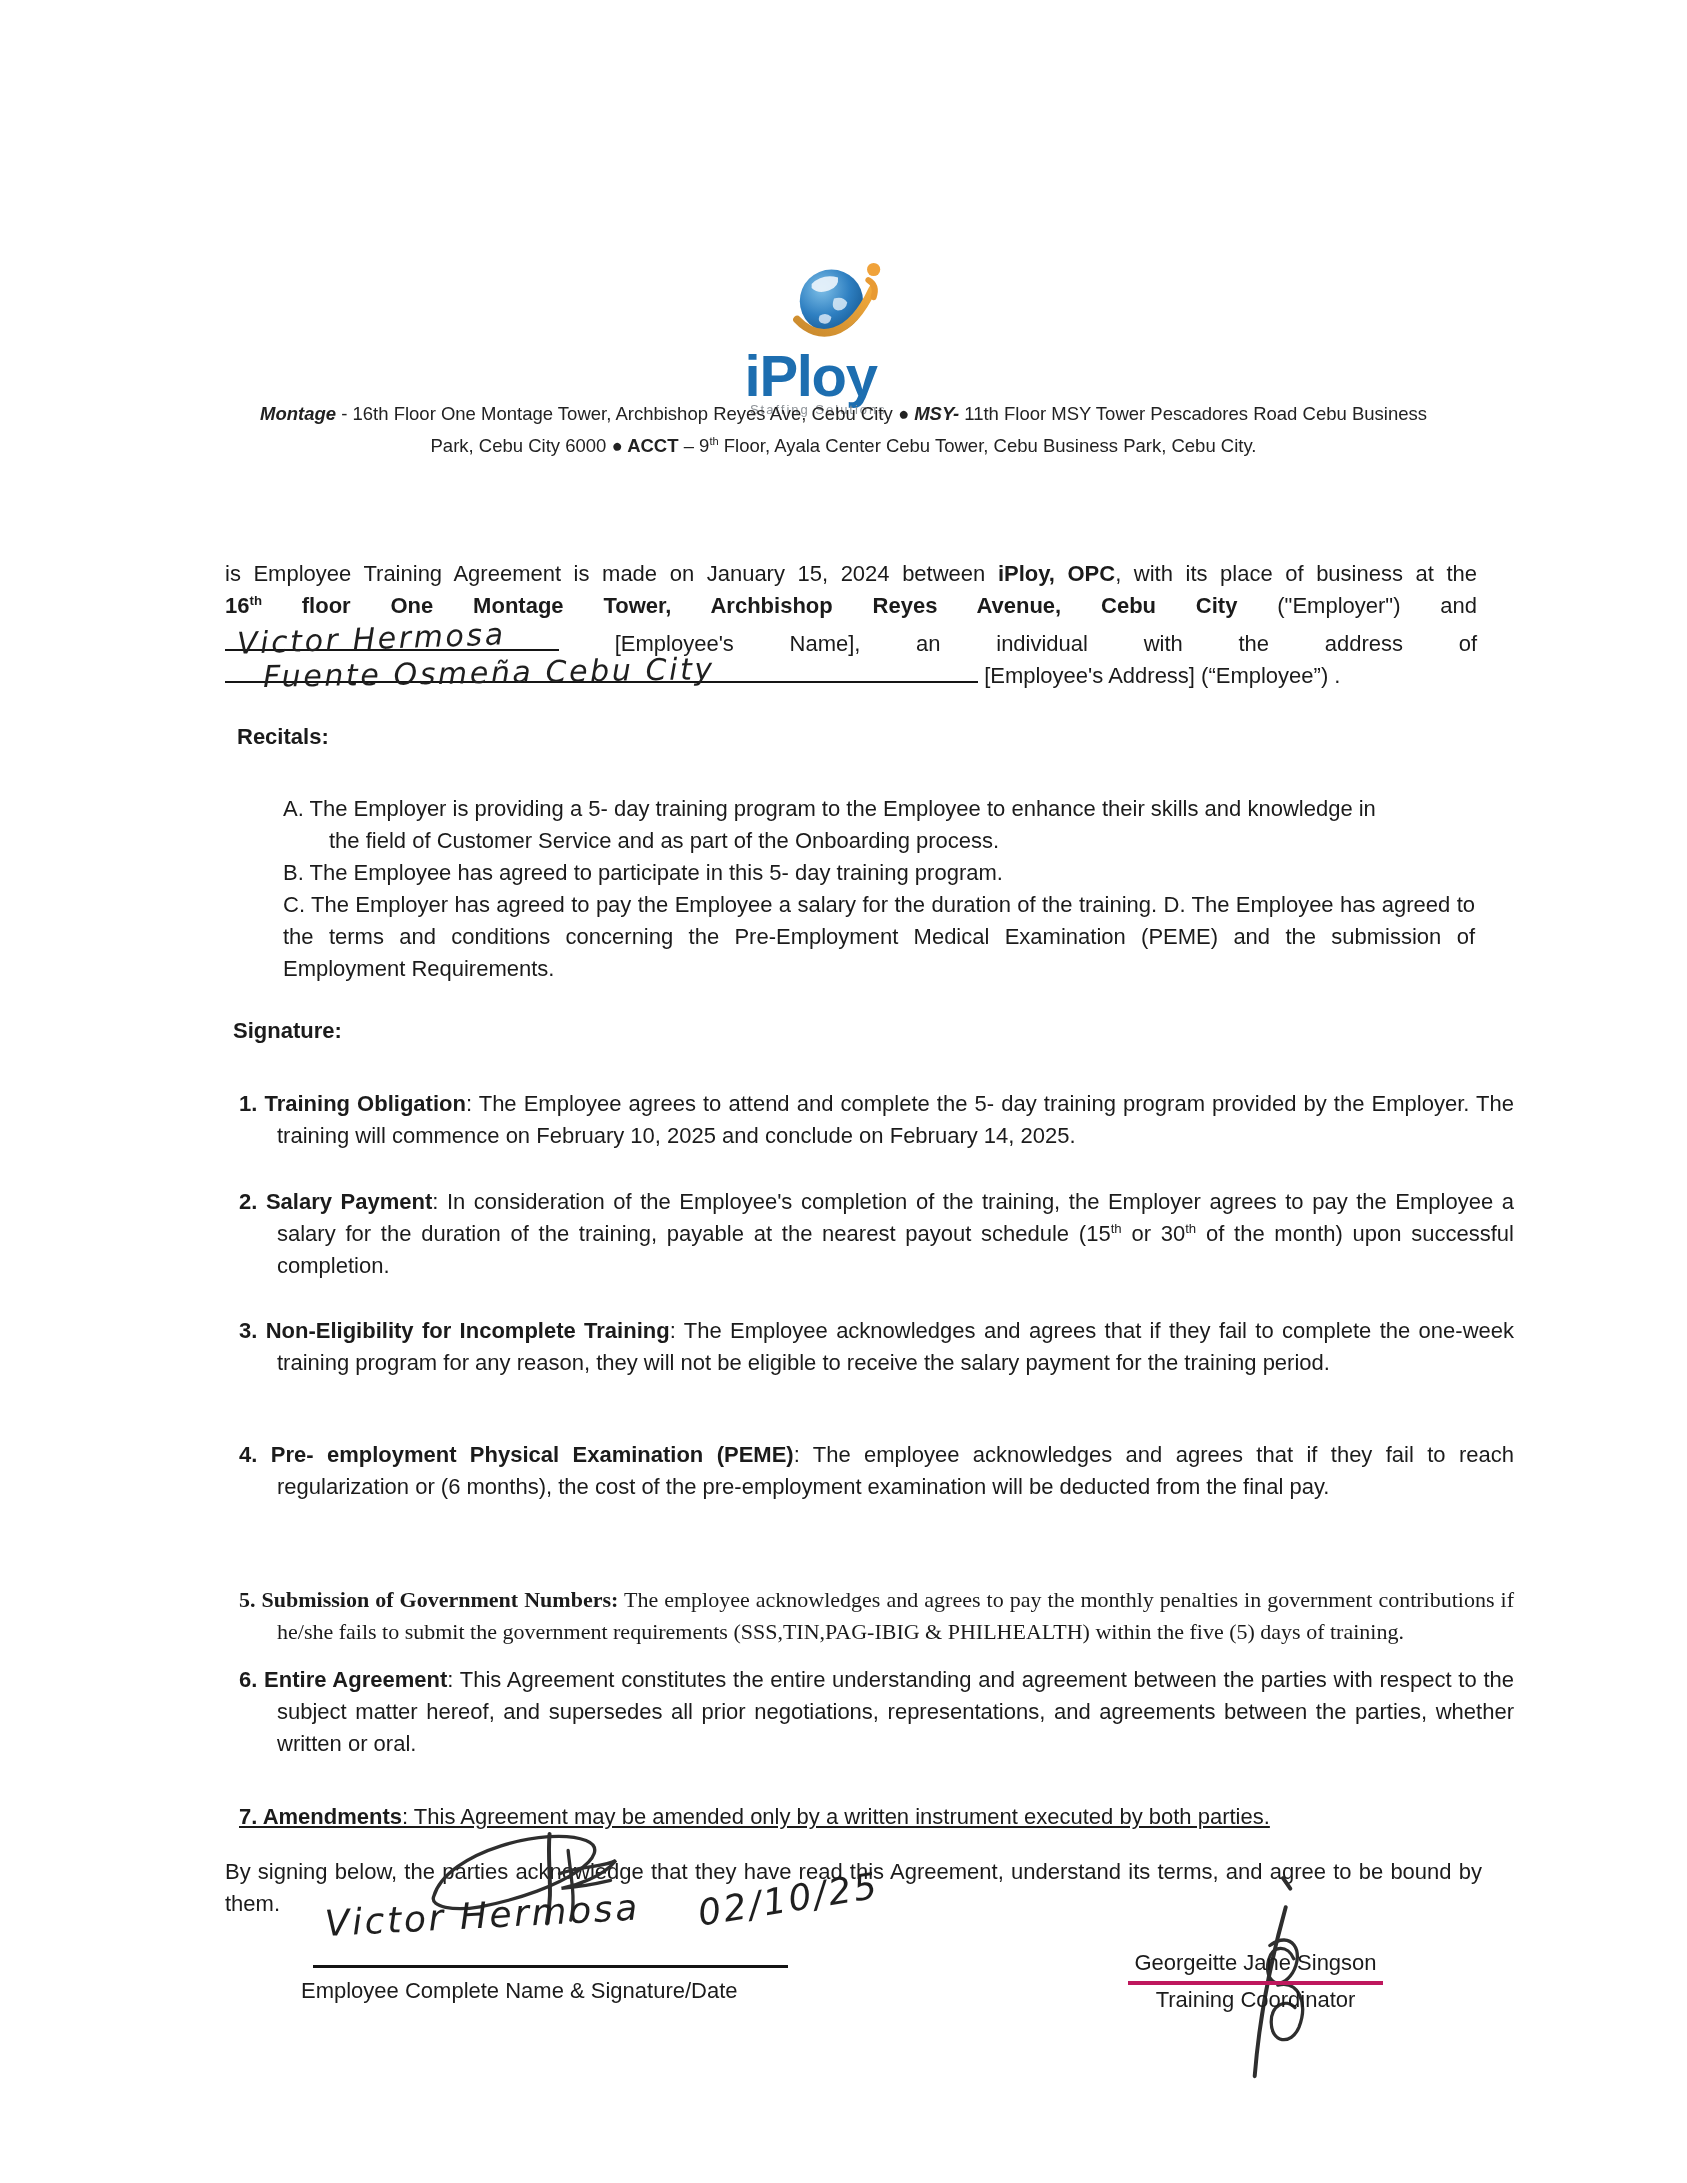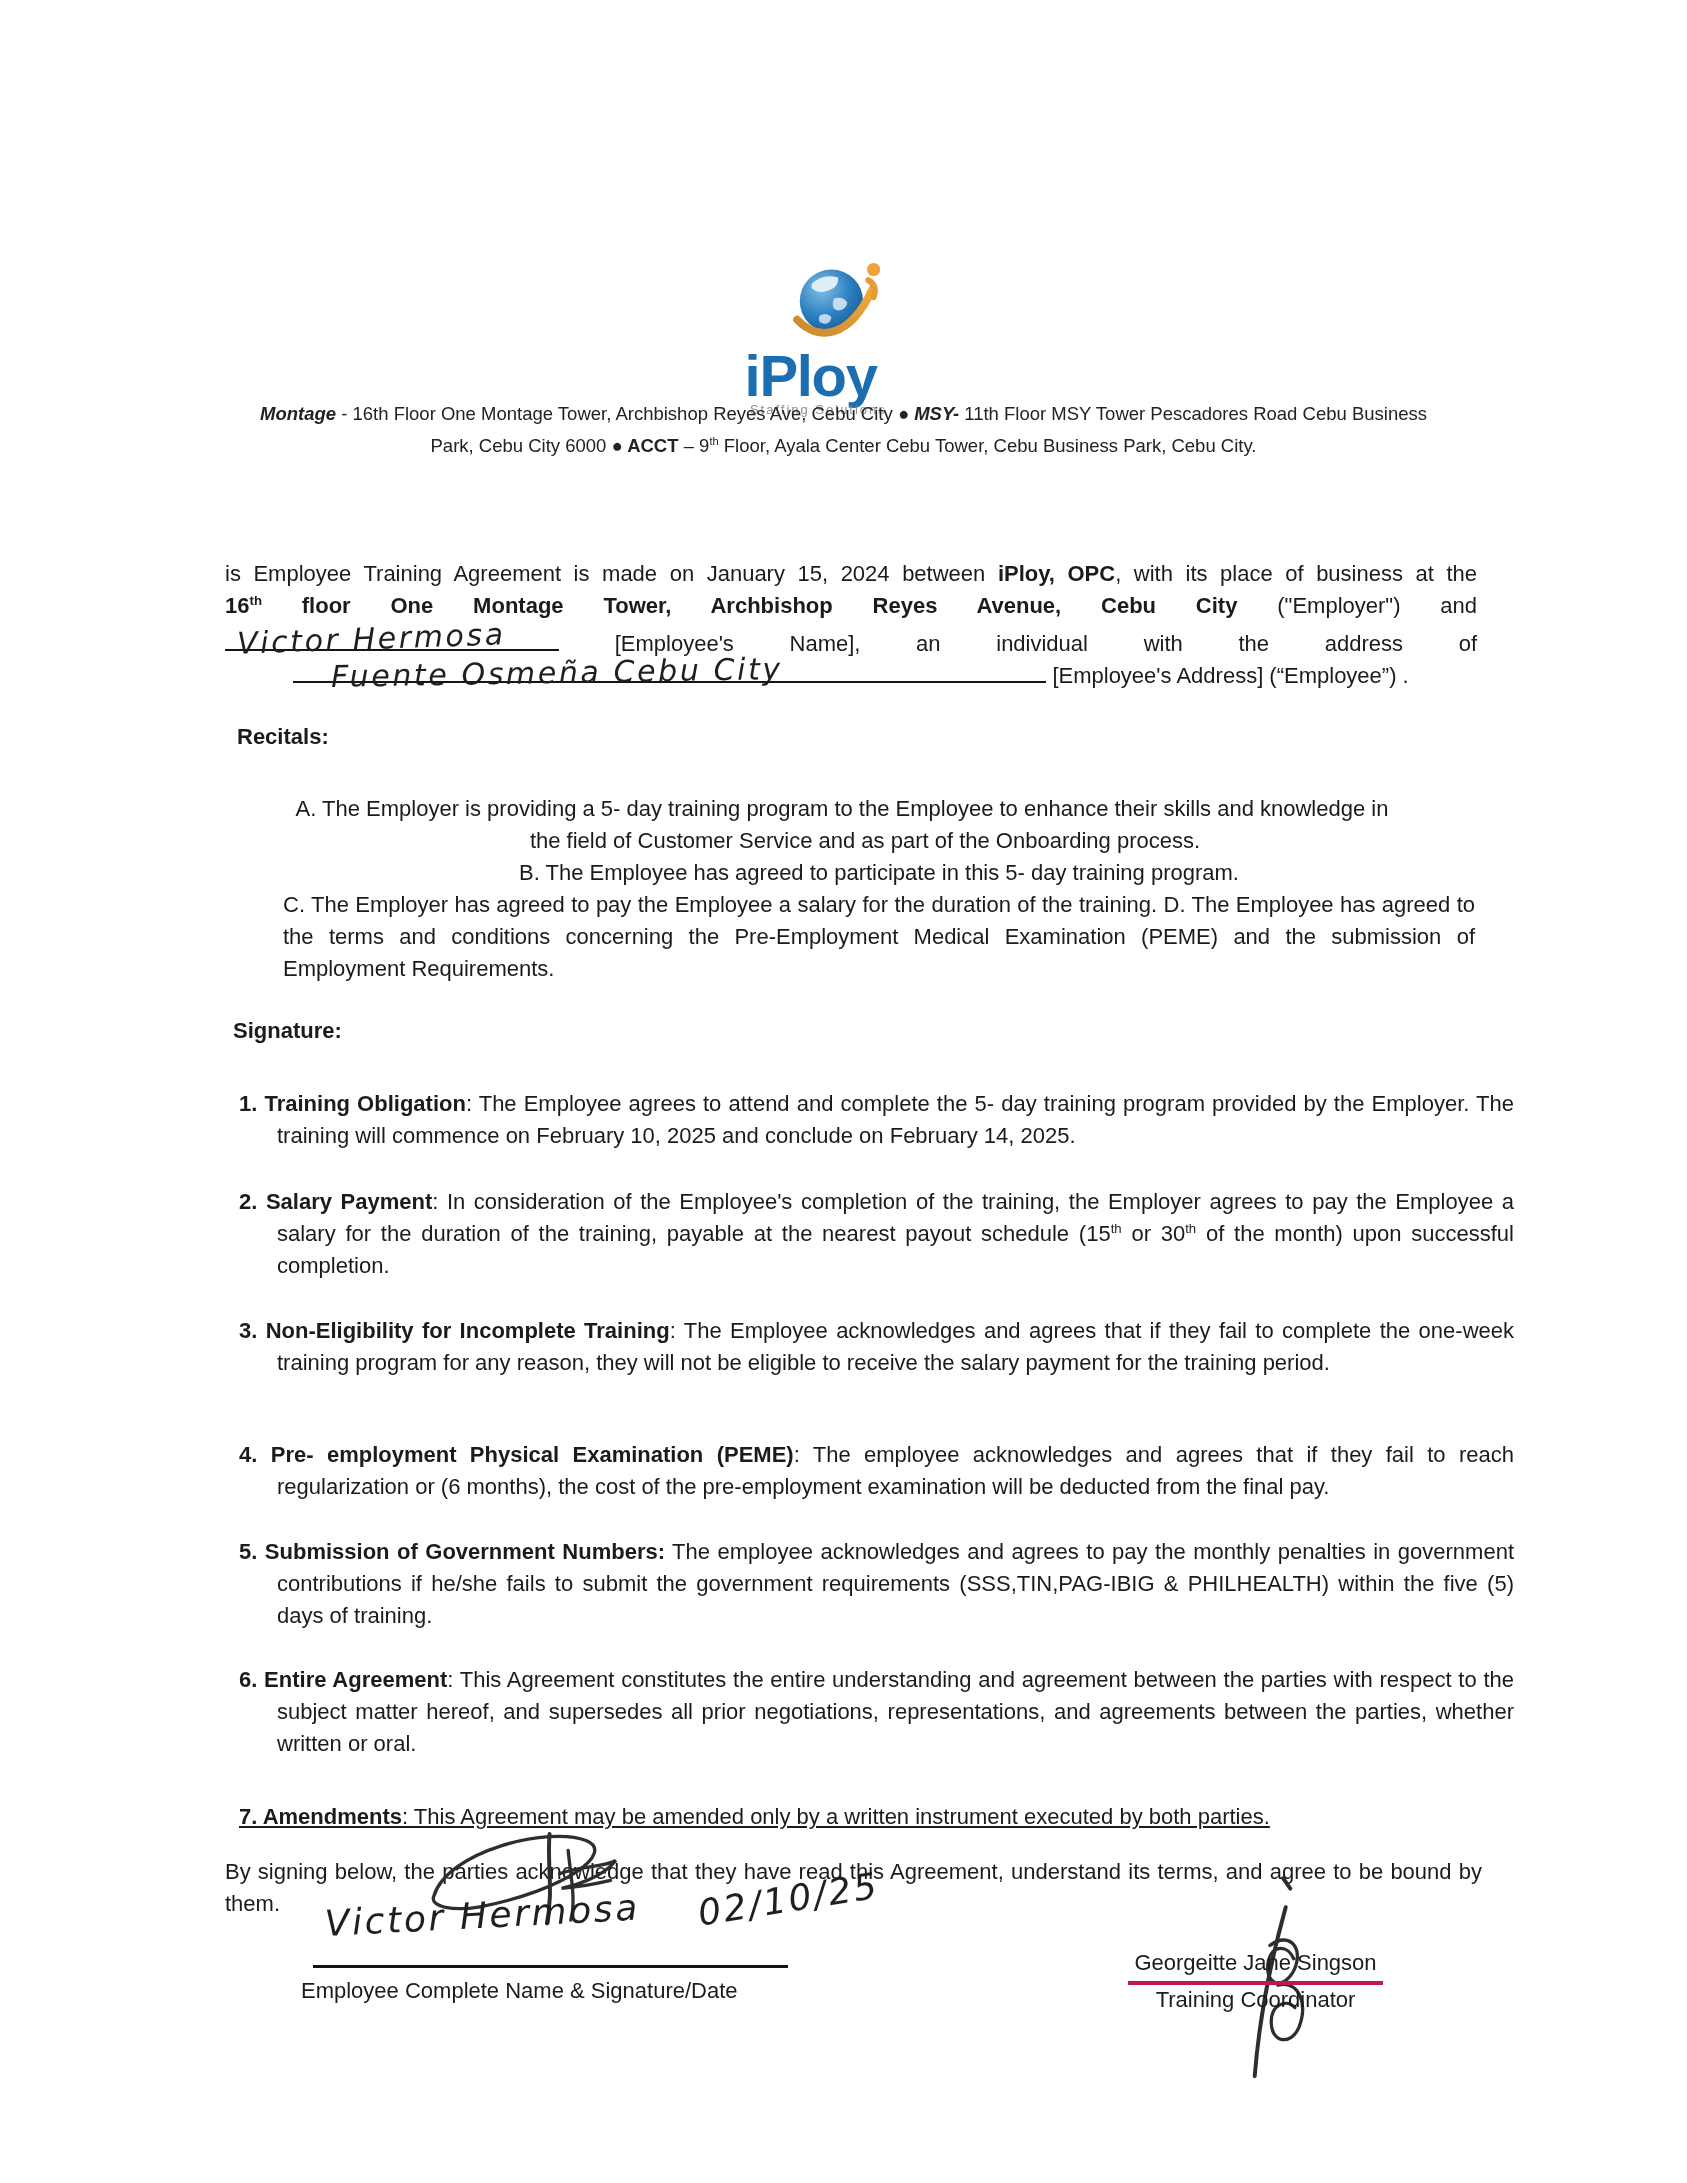--- a/index.html
+++ b/index.html
@@ -5,21 +5,21 @@
   html,body{margin:0;padding:0;}
   body{
     width:1687px;height:2183px;background:#ffffff;position:relative;
     font-family:"Liberation Sans", sans-serif;color:#1b1b1b;
     -webkit-font-smoothing:antialiased;
   }
   .abs{position:absolute;}
   .b{font-weight:bold;}
   .i{font-style:italic;}
   sup{font-size:0.6em;line-height:0;}
-  .doc{font-size:22px;line-height:32px;text-align:center;}
+  .doc{font-size:22px;line-height:32px;}
   .hdr{font-size:18.5px;line-height:32px;text-align:center;color:#222;}
   .jl{text-align:justify;text-align-last:justify;height:32px;white-space:normal;}
   .just{text-align:justify;}
   .hang{padding-left:38px;text-indent:-38px;}
   .hangA{padding-left:46px;text-indent:-46px;}
   .heading{font-size:22px;font-weight:bold;}
   .hw{
     font-family:"DejaVu Sans", sans-serif;font-style:italic;color:#1f1f1f;
     letter-spacing:2.6px;white-space:nowrap;
   }
@@ -92,21 +92,21 @@
   <div class="doc">B. The Employee has agreed to participate in this 5- day training program.</div>
   <div class="doc just">C. The Employer has agreed to pay the Employee a salary for the duration of the training. D. The Employee has agreed to the terms and conditions concerning the Pre-Employment Medical Examination (PEME) and the submission of Employment Requirements.</div>
 </div>
 
 <div class="abs heading" style="left:233px;top:1018px;">Signature:</div>
 
 <div class="abs doc hang just" style="left:239px;top:1088px;width:1237px;"><span class="b">1. Training Obligation</span><span>: The Employee agrees to attend and complete the 5- day training program provided by the Employer. The training will commence on February 10, 2025 and conclude on February 14, 2025.</span></div>
 <div class="abs doc hang just" style="left:239px;top:1186px;width:1237px;"><span class="b">2. Salary Payment</span><span>: In consideration of the Employee's completion of the training, the Employer agrees to pay the Employee a salary for the duration of the training, payable at the nearest payout schedule (15</span><sup>th</sup><span> or 30</span><sup>th</sup><span> of the month) upon successful completion.</span></div>
 <div class="abs doc hang just" style="left:239px;top:1315px;width:1237px;"><span class="b">3. Non-Eligibility for Incomplete Training</span><span>: The Employee acknowledges and agrees that if they fail to complete the one-week training program for any reason, they will not be eligible to receive the salary payment for the training period.</span></div>
 <div class="abs doc hang just" style="left:239px;top:1439px;width:1237px;"><span class="b">4. Pre- employment Physical Examination (PEME)</span><span>: The employee acknowledges and agrees that if they fail to reach regularization or (6 months), the cost of the pre-employment examination will be deducted from the final pay.</span></div>
-<div class="abs doc hang just" style="left:239px;top:1536px;width:1237px;"><span class="b">5. Submission of Government Numbers:</span><span> The employee acknowledges and agrees to pay the monthly penalties in government contributions if he/she fails to submit the government requirements (SSS,TIN,PAG-IBIG &amp; PHILHEALTH) within the five (5) days of training.</span></div>
+<div class="abs doc hang just" style="left:239px;top:1584px;width:1237px;font-family:Liberation Serif, serif;"><span class="b">5. Submission of Government Numbers:</span><span> The employee acknowledges and agrees to pay the monthly penalties in government contributions if he/she fails to submit the government requirements (SSS,TIN,PAG-IBIG &amp; PHILHEALTH) within the five (5) days of training.</span></div>
 <div class="abs doc hang just" style="left:239px;top:1664px;width:1237px;"><span class="b">6. Entire Agreement</span><span>: This Agreement constitutes the entire understanding and agreement between the parties with respect to the subject matter hereof, and supersedes all prior negotiations, representations, and agreements between the parties, whether written or oral.</span></div>
 <div class="abs doc hang just" style="left:239px;top:1801px;width:1237px;text-decoration:underline;"><span class="b">7. Amendments</span><span>: This Agreement may be amended only by a written instrument executed by both parties.</span></div>
 
 <div class="abs doc just" style="left:225px;top:1856px;width:1257px;">By signing below, the parties acknowledge that they have read this Agreement, understand its terms, and agree to be bound by them.</div>
 
 <svg class="abs" style="left:417px;top:1814px;" width="232" height="126" viewBox="0 0 350 190">
   <path d="M25,125 C45,55 200,18 255,40 C300,58 225,115 95,140 C55,147 20,140 25,125 z" fill="none" stroke="#2e2e2e" stroke-width="5" stroke-linecap="round"></path>
   <path d="M200,30 C196,75 206,115 196,165" fill="none" stroke="#2e2e2e" stroke-width="6" stroke-linecap="round"></path>
   <path d="M215,90 C250,78 285,80 300,70 C280,95 240,108 218,112 C245,110 275,104 292,100" fill="none" stroke="#2e2e2e" stroke-width="5" stroke-linecap="round"></path>
   <path d="M228,55 C232,95 240,130 232,160" fill="none" stroke="#2e2e2e" stroke-width="5" stroke-linecap="round"></path>

